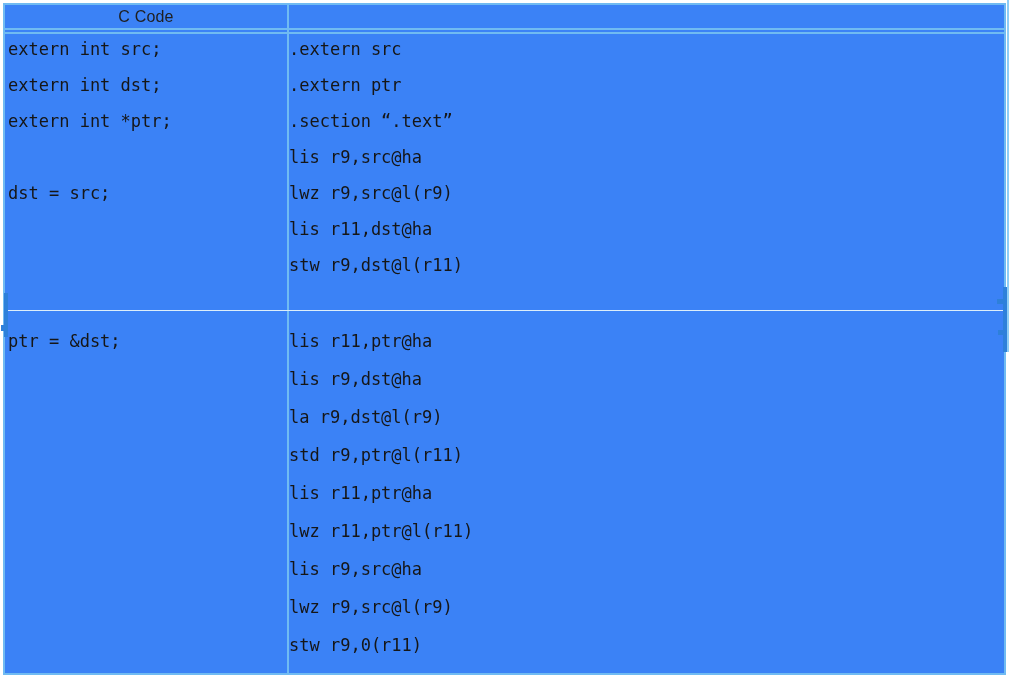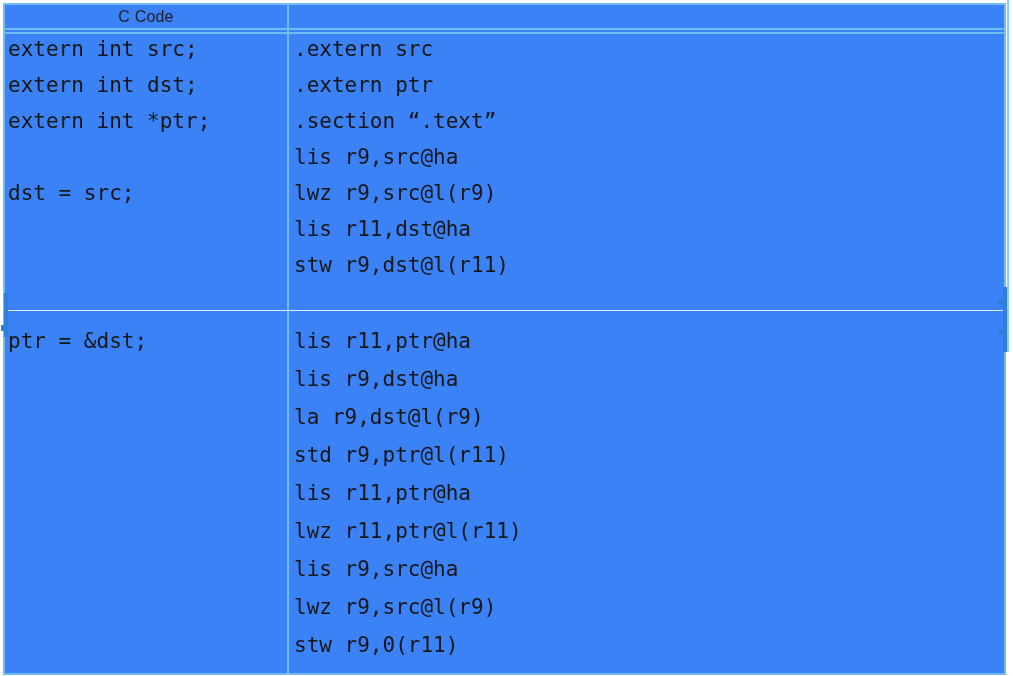--- a/index.html
+++ b/index.html
@@ -29,27 +29,27 @@
   .col-right{flex:1;}
   .thead{height:28px;border-bottom:2px solid var(--border);align-items:center;}
   .thead .hcell{display:flex;align-items:center;justify-content:center;height:100%;
     font-size:16px;color:#1f1f1f;letter-spacing:0.2px;}
   .hsep{height:4px;border-bottom:2px solid var(--border);flex:none;}
   .hsep .col-left{height:100%;}
   .row1{height:277px;border-bottom:1px solid var(--row-divider);flex:none;}
   .row2{flex:1;}
   .cell{
     font-family:"DejaVu Sans Mono","Liberation Mono",monospace;
-    font-size:21px;line-height:20px;color:var(--text);
+    font-size:17px;line-height:20px;color:var(--text);
     overflow:hidden;
   }
   .row1 .cell{padding-top:5px;}
   .row2 .cell{padding-top:20px;}
   .cell.col-left{padding-left:3px;}
-  .cell.col-right{padding-left:5px;}
+  .cell.col-right{}
   .line{white-space:pre;}
   .row1 .line{height:36px;}
   .row2 .line{height:38px;}
   
   .sel{position:absolute;background:var(--selection);}
   .sel-left-main{left:4px;top:293px;width:4px;height:44px;}
   .sel-left-tick{left:1px;top:325px;width:3px;height:6px;}
   .sel-right-main{left:1003px;top:287px;width:4px;height:65px;}
   .sel-right-tick-top{left:997px;top:299px;width:7px;height:5px;}
   .sel-right-tick-bottom{left:998px;top:330px;width:6px;height:5px;}

